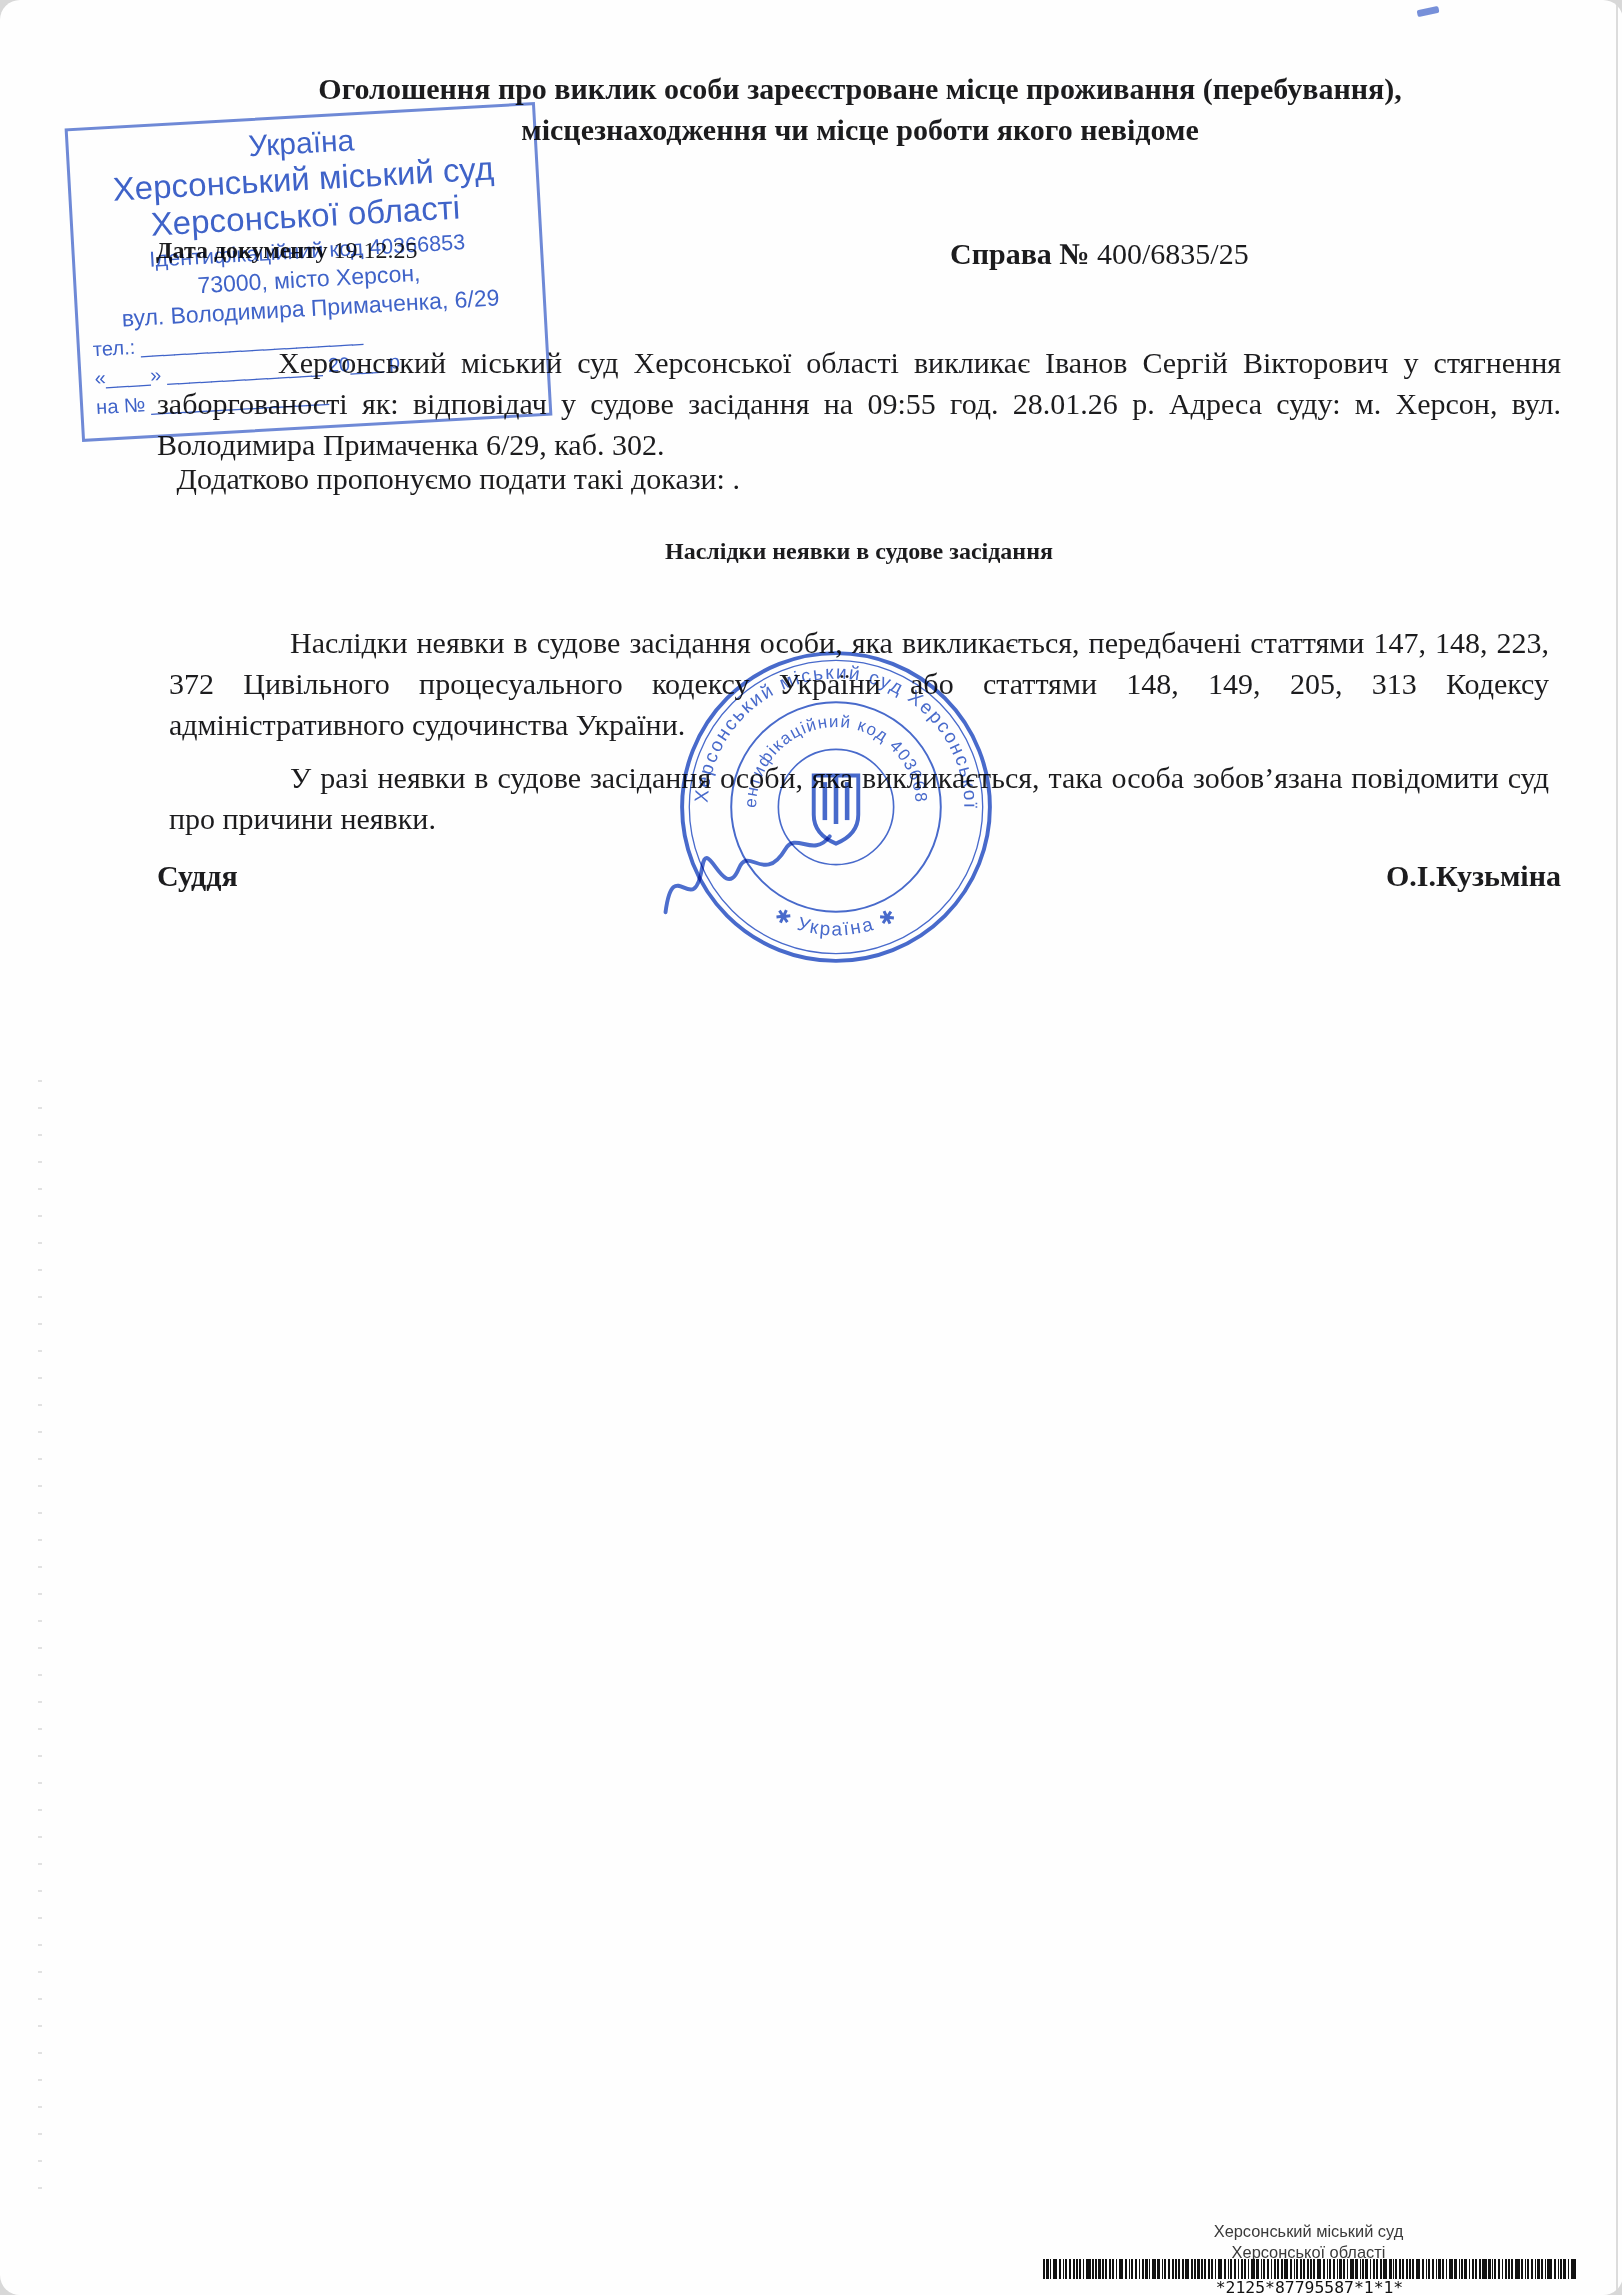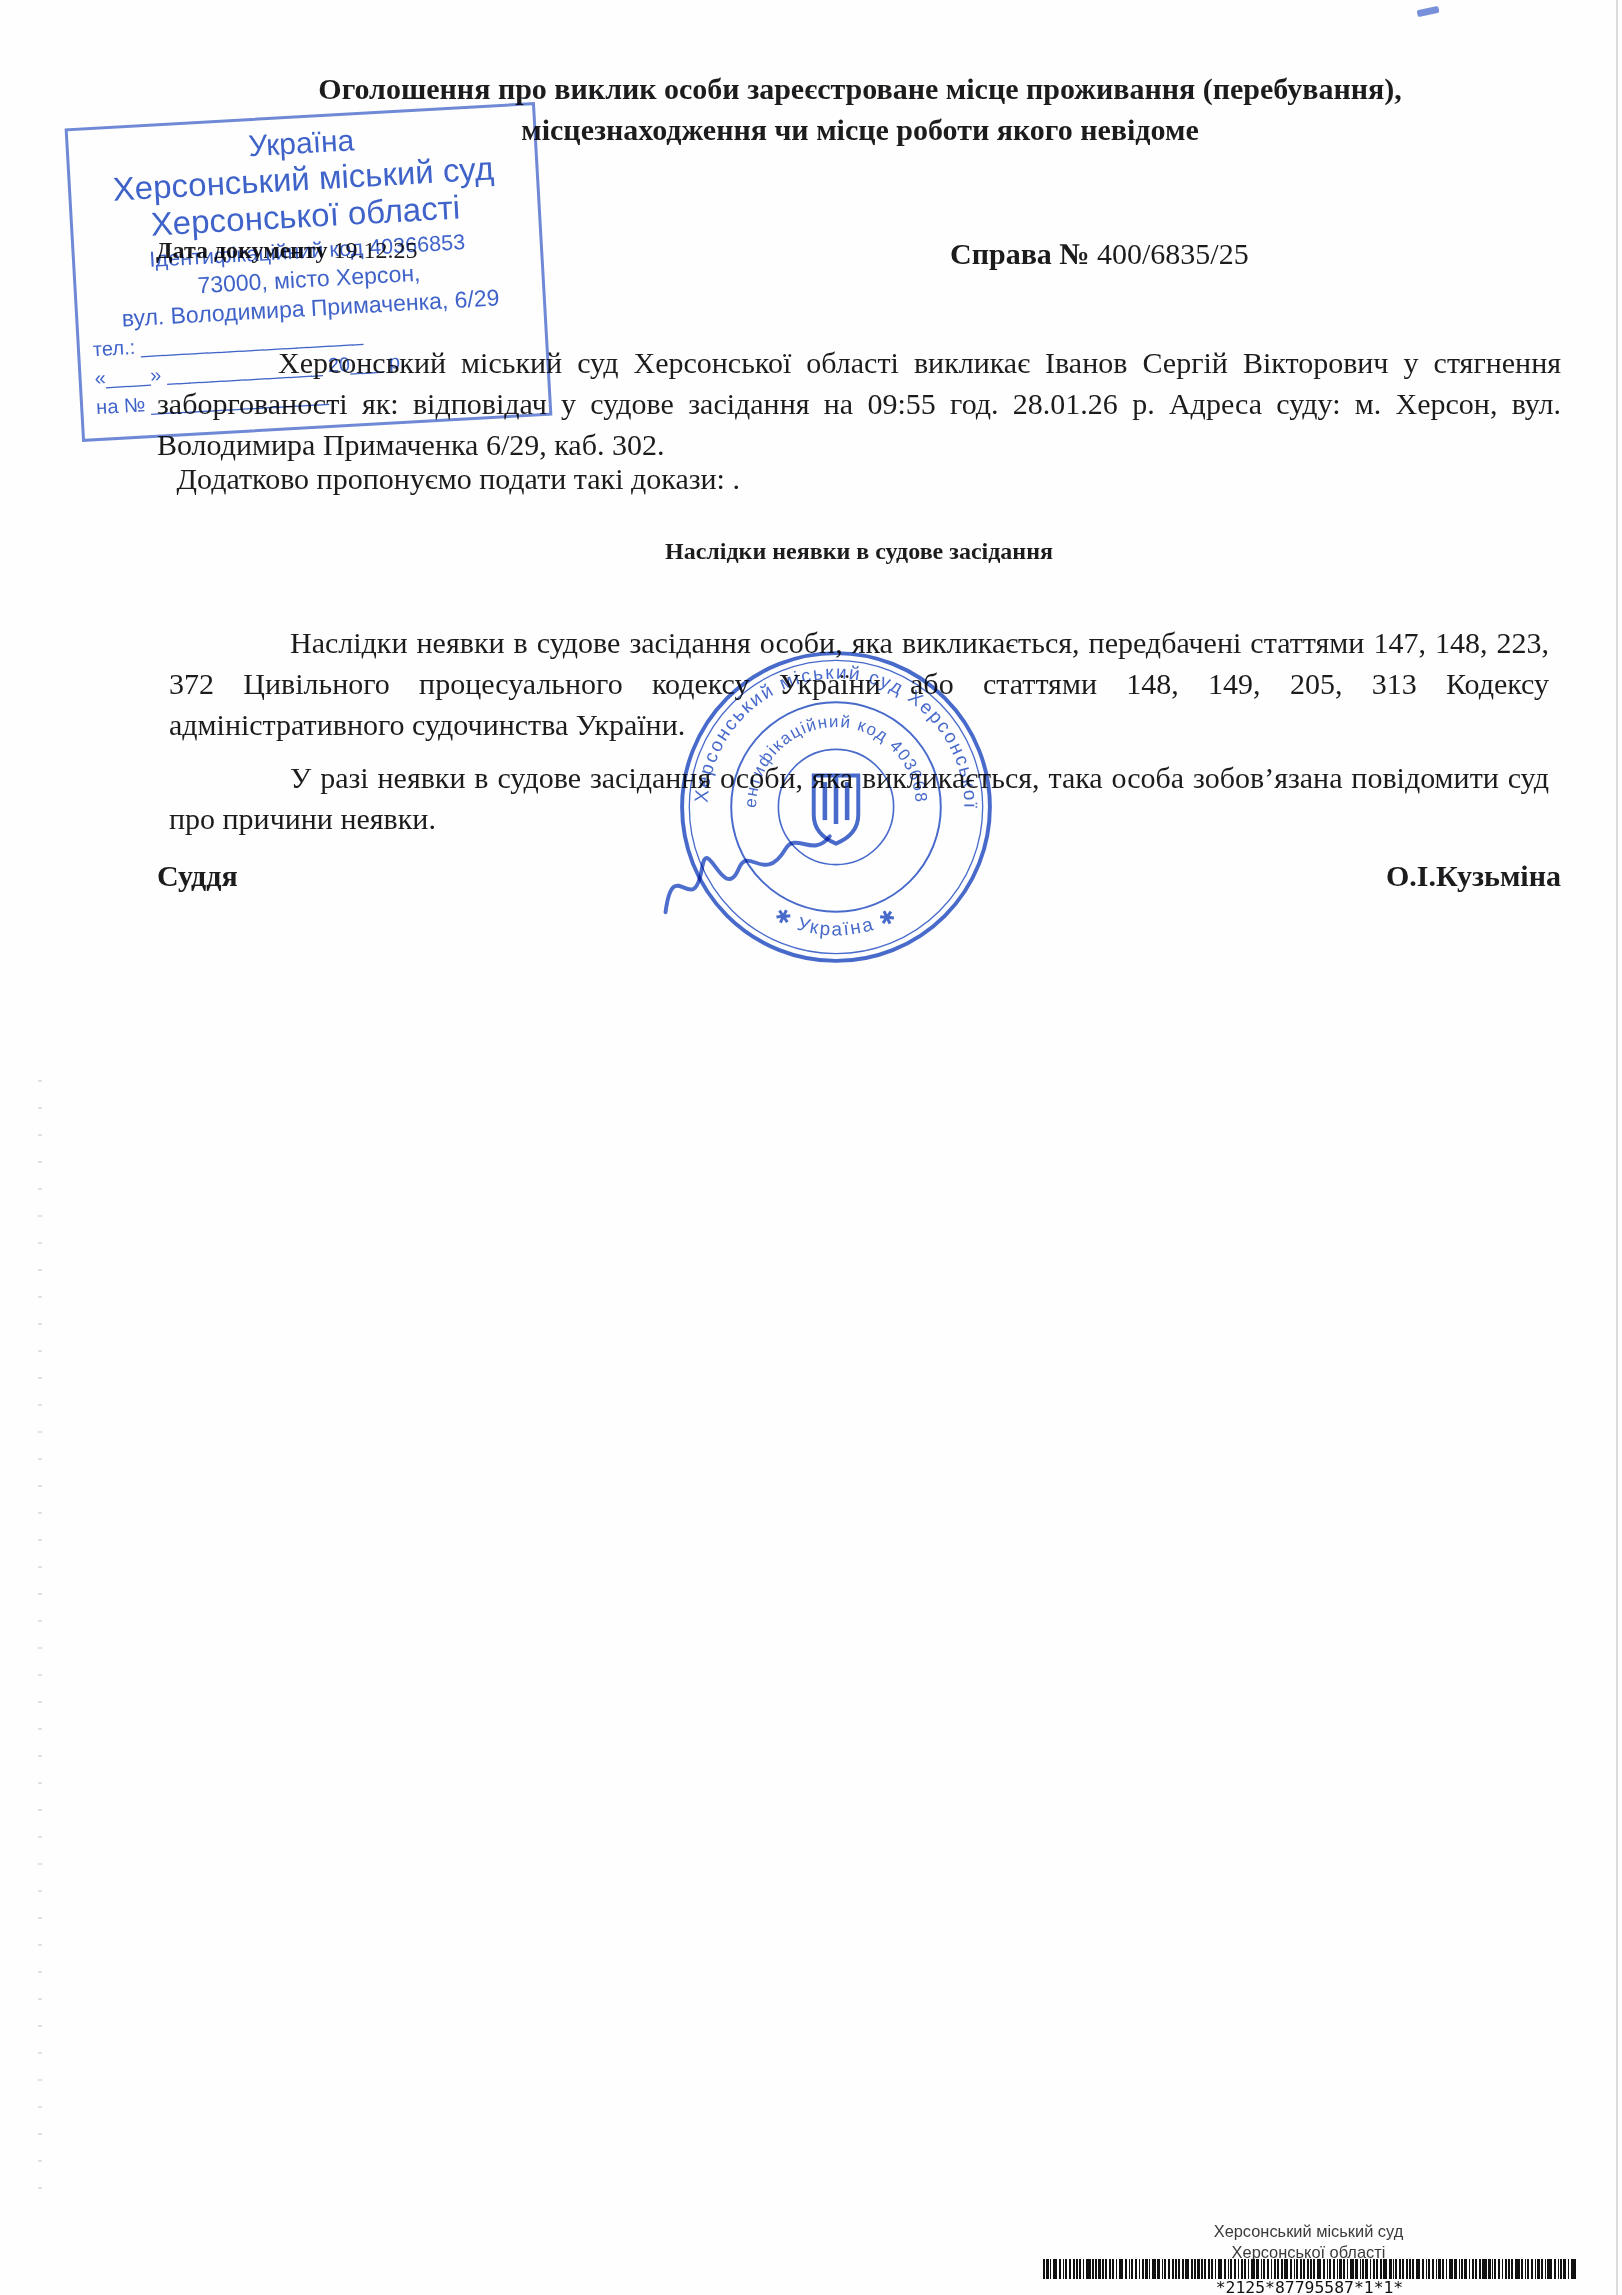--- a/index.html
+++ b/index.html
@@ -3,20 +3,21 @@
 <meta charset="utf-8">
 <style>
   html,body{margin:0;padding:0;background:#d8d8d8;}
   .page{
     position:relative;
     width:1623px;height:2295px;
     background:#fefefe;
     overflow:hidden;
     font-family:"Liberation Serif", serif;
     color:#1c1c1e;
+    border-radius:20px;
   }
   .scan-edge-right{position:absolute;top:0;right:5.2px;width:2px;height:100%;background:rgba(120,120,120,.25);}
   .scan-noise-left{
     position:absolute;left:38px;top:1080px;width:3.9px;height:1112px;
     background:repeating-linear-gradient(180deg,rgba(90,90,90,.35) 0 2px,transparent 2px 27px);
     opacity:.5;
   }
   .ink-fleck{position:absolute;left:1417px;top:7.9px;width:22px;height:6.5px;background:#2e55c5;opacity:.65;transform:rotate(-12deg);border-radius:2px;}
 
   

